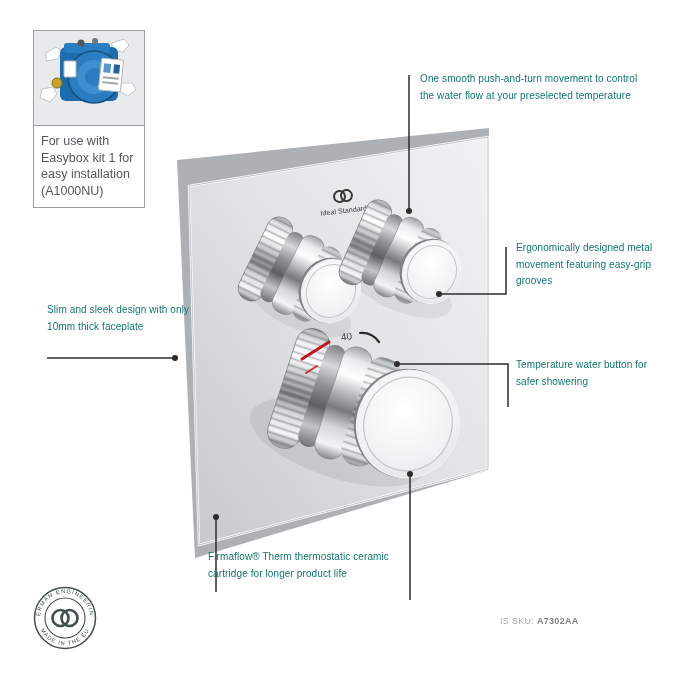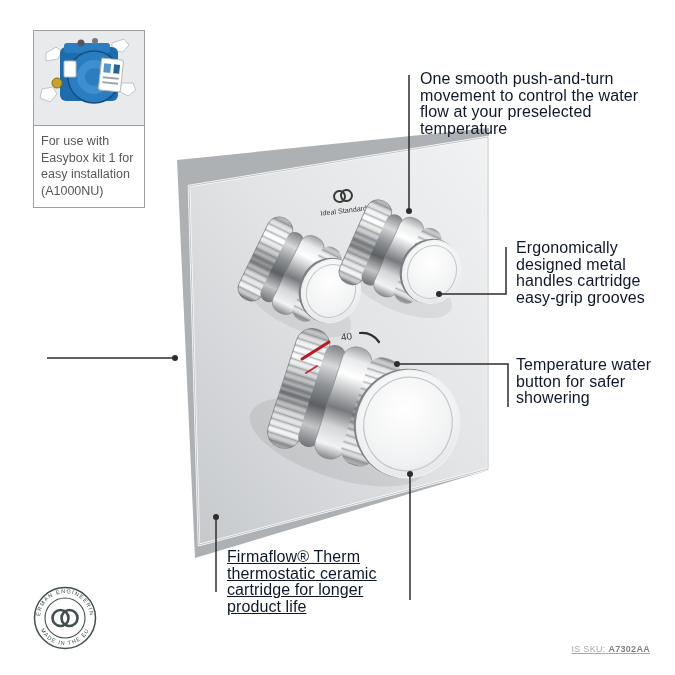--- a/index.html
+++ b/index.html
@@ -1,37 +1,37 @@
 <!DOCTYPE html>
 <html><head>
 <meta charset="utf-8">
 <style>
   html,body{margin:0;padding:0;background:#ffffff;}
   #canvas{
     position:relative;width:675px;height:675px;background:#ffffff;
     font-family:"Liberation Sans",sans-serif;overflow:hidden;
   }
   .ann{
-    position:absolute;color:#0f172a;font-size:16px;line-height:16.5px;
+    position:absolute;color:#0f766e;font-size:10px;line-height:16.5px;
     letter-spacing:.1px;
   }
   #svg-layer{position:absolute;left:0;top:0;width:675px;height:675px;}
   
   .infobox{position:absolute;left:33px;top:30px;width:92px;}
   .infobox .img{
     box-sizing:border-box;border:1px solid #9da0a3;background:#e9eaeb;
     width:112px;height:96px;
   }
   .infobox .cap{
     box-sizing:border-box;border:1px solid #9da0a3;border-top:none;background:#ffffff;
     width:112px;padding:7px 6px 8px 7px;color:#54575b;font-size:12.5px;line-height:16.5px;
   }
   .sku{
-    position:absolute;left:500px;top:644px;width:150px;text-align:right;
-    font-size:9px;color:#a7aaad;letter-spacing:.3px;text-decoration:underline;
+    position:absolute;left:500px;top:616px;width:150px;text-align:left;
+    font-size:9px;color:#a7aaad;letter-spacing:.3px;
   }
   .sku b{color:#7e8184;font-weight:bold;}
 </style>
 </head>
 <body>
 
 <div id="canvas">
 
   <svg id="svg-layer" viewBox="0 0 675 675">
     <defs>
@@ -196,26 +196,27 @@
 
         <circle cx="47" cy="12" r="3.5" fill="#54575b"></circle>
         <circle cx="61" cy="10" r="3" fill="#74777a"></circle>
       </svg>
     </div>
     <div class="cap">For use with Easybox kit 1 for easy installation (A1000NU)</div>
   </div>
 
   <div class="ann" style="left:420px;top:71px;width:230px;">One smooth push-and-turn movement to control the water flow at your preselected temperature</div>
 
-  <div class="ann" style="left:516px;top:240px;width:150px;">Ergonomically designed metal handles cartridge easy-grip grooves</div>
+  <div class="ann" style="left:516px;top:240px;width:150px;">Ergonomically designed metal movement featuring easy-grip grooves</div>
 
   <div class="ann" style="left:516px;top:357px;width:140px;">Temperature water button for safer showering</div>
 
-
-  <div class="ann" style="left:227px;top:549px;width:190px;text-decoration:underline;">Firmaflow® Therm thermostatic ceramic cartridge for longer product life</div>
+  <div class="ann" style="left:47px;top:302px;width:170px;">Slim and sleek design with only 10mm thick faceplate</div>
+
+  <div class="ann" style="left:208px;top:549px;width:190px;">Firmaflow® Therm thermostatic ceramic cartridge for longer product life</div>
 
 
   <div class="sku">
     <span>IS SKU:</span>
     <b>A7302AA</b>
   </div>
 
 </div>
 
 </body></html>

